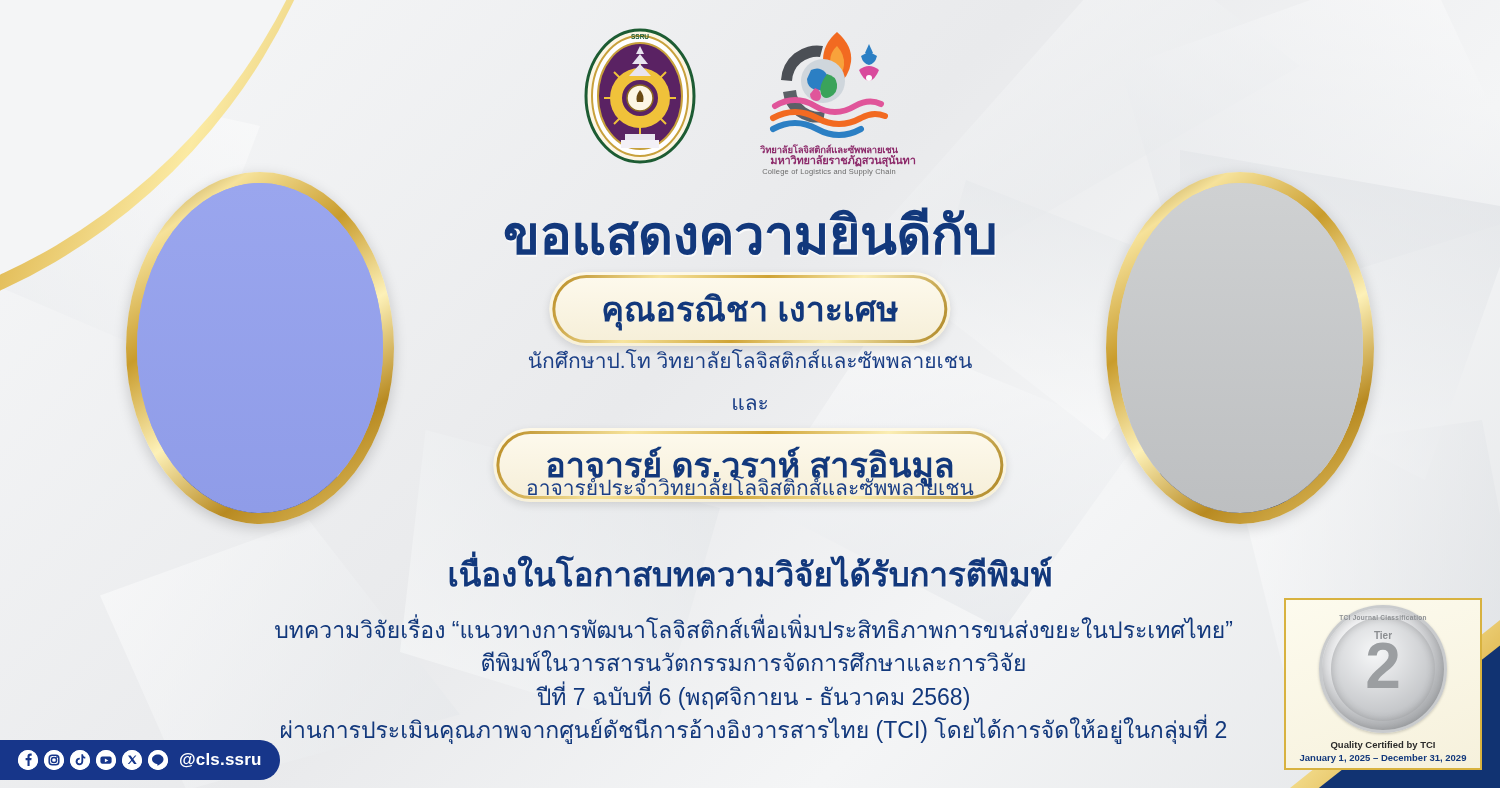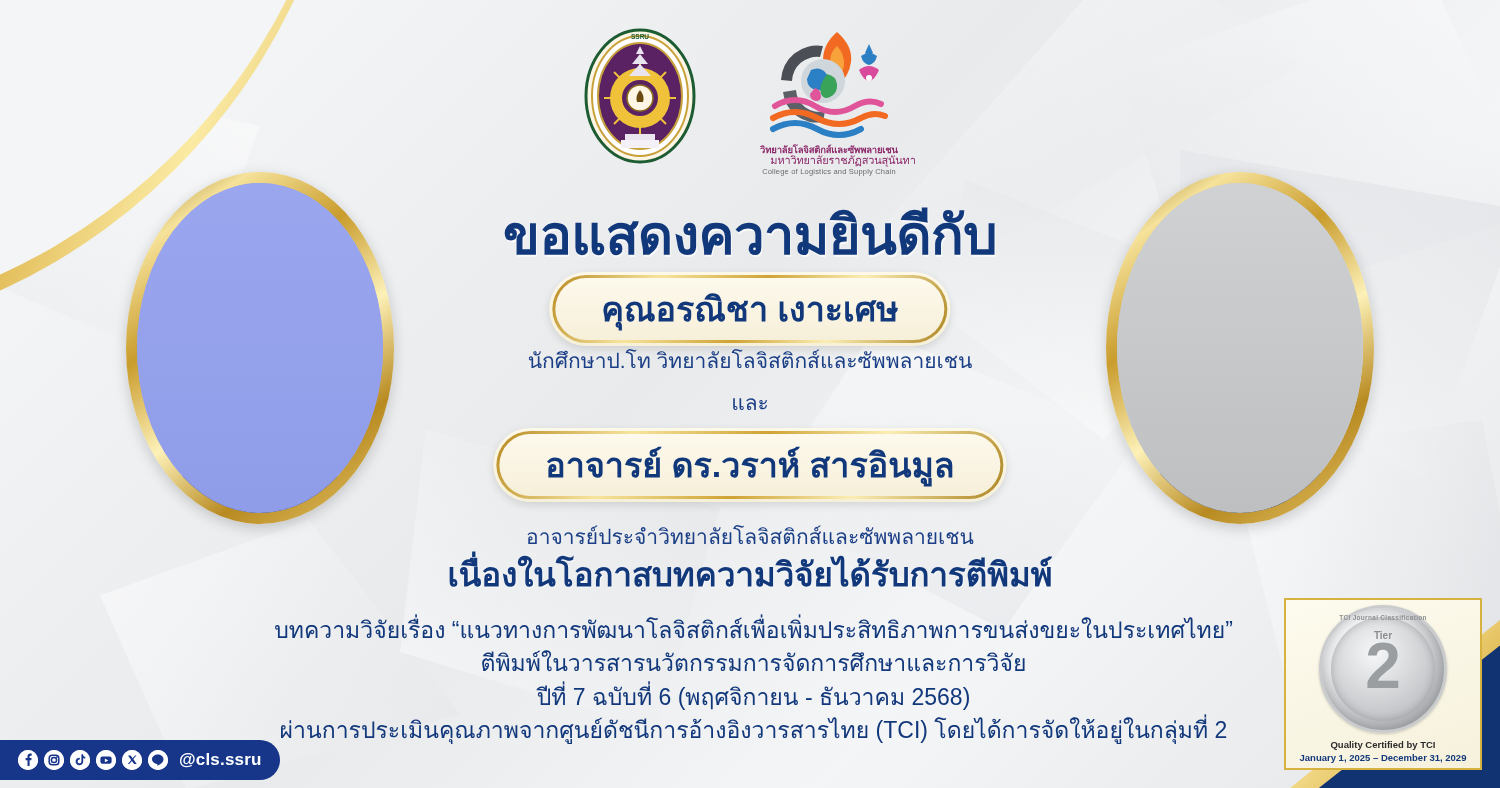--- a/index.html
+++ b/index.html
@@ -76,21 +76,21 @@
   }
 
   
   .logos{ position:absolute; left:0; right:0; top:26px; display:flex;
           justify-content:center; align-items:flex-start; gap:40px; z-index:6; }
   .ssru-seal{ width:118px; height:140px; position:relative; }
   .cls-logo{ width:180px; display:flex; flex-direction:column; align-items:center; }
   .cls-mark{ width:136px; height:118px; }
   .cls-cap{ text-align:center; line-height:1.05; margin-top:1px; }
   .cls-cap .th1{ font-size:9.5px; font-weight:bold; color:#8d2b6b; letter-spacing:-.2px; }
-  .cls-cap .th2{ font-size:11px; font-weight:normal; color:#8d2b6b; letter-spacing:-.2px;margin-left:28px; }
+  .cls-cap .th2{ font-size:11px; font-weight:bold; color:#8d2b6b; letter-spacing:-.2px;margin-left:28px; }
   .cls-cap .en{ font-size:7.5px; color:#6b6b6b; letter-spacing:.2px; margin-top:1px; }
 
   
   .portrait{ position:absolute; width:268px; height:352px; z-index:5; }
   .portrait.left{ left:126px; top:172px; }
   .portrait.right{ left:1106px; top:172px; }
   .frame-ring{
     position:absolute; inset:0; border-radius:50%;
     background:linear-gradient(145deg,#8a6615 0%,#f3dc8d 18%,#c79a2b 38%,#fbeeb1 58%,#b9882170 78%,#e6c濃 100%);
     background:linear-gradient(145deg,#8a6615 0%,#f6e29a 16%,#c99c2c 36%,#fdf1b8 56%,#b88a21 76%,#efd храни 100%);
@@ -126,21 +126,21 @@
   .pill1{ top:272px; }
   .pill1 .pill-face{ font-size:34px; }
   .pill2{ top:428px; }
   .pill2 .pill-face{ font-size:34px; }
   .sub{
     position:absolute; left:0; right:0; text-align:center; z-index:7;
     color:#1b3f86; font-size:21px;
   }
   .sub1{ top:344px; }
   .sub-and{ top:386px; }
-  .sub2{ top:520px; }
+  .sub2{ top:471px; }
 
   .gold-headline{
     position:absolute; left:0; right:0; top:548px; text-align:center; z-index:7;
     font-size:33px; font-weight:bold; color:#12387c;
     text-shadow:1px 1px 0 rgba(255,255,255,.6);
   }
   .body-lines{
     position:absolute; left:0; right:0; top:614px; z-index:7;
     text-align:center; color:#12387c; font-size:23px; line-height:1.45;padding-left:7px;
   }

